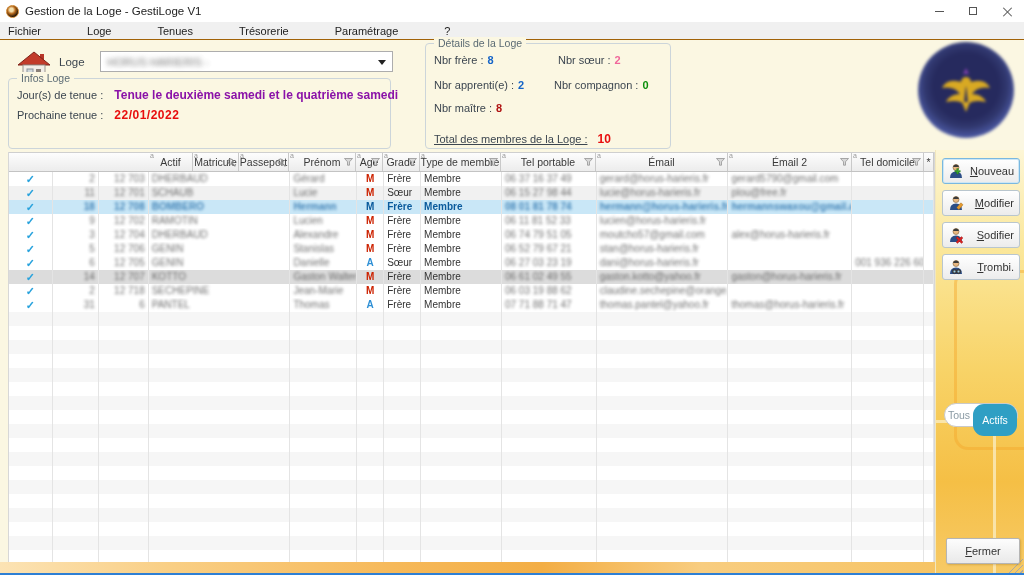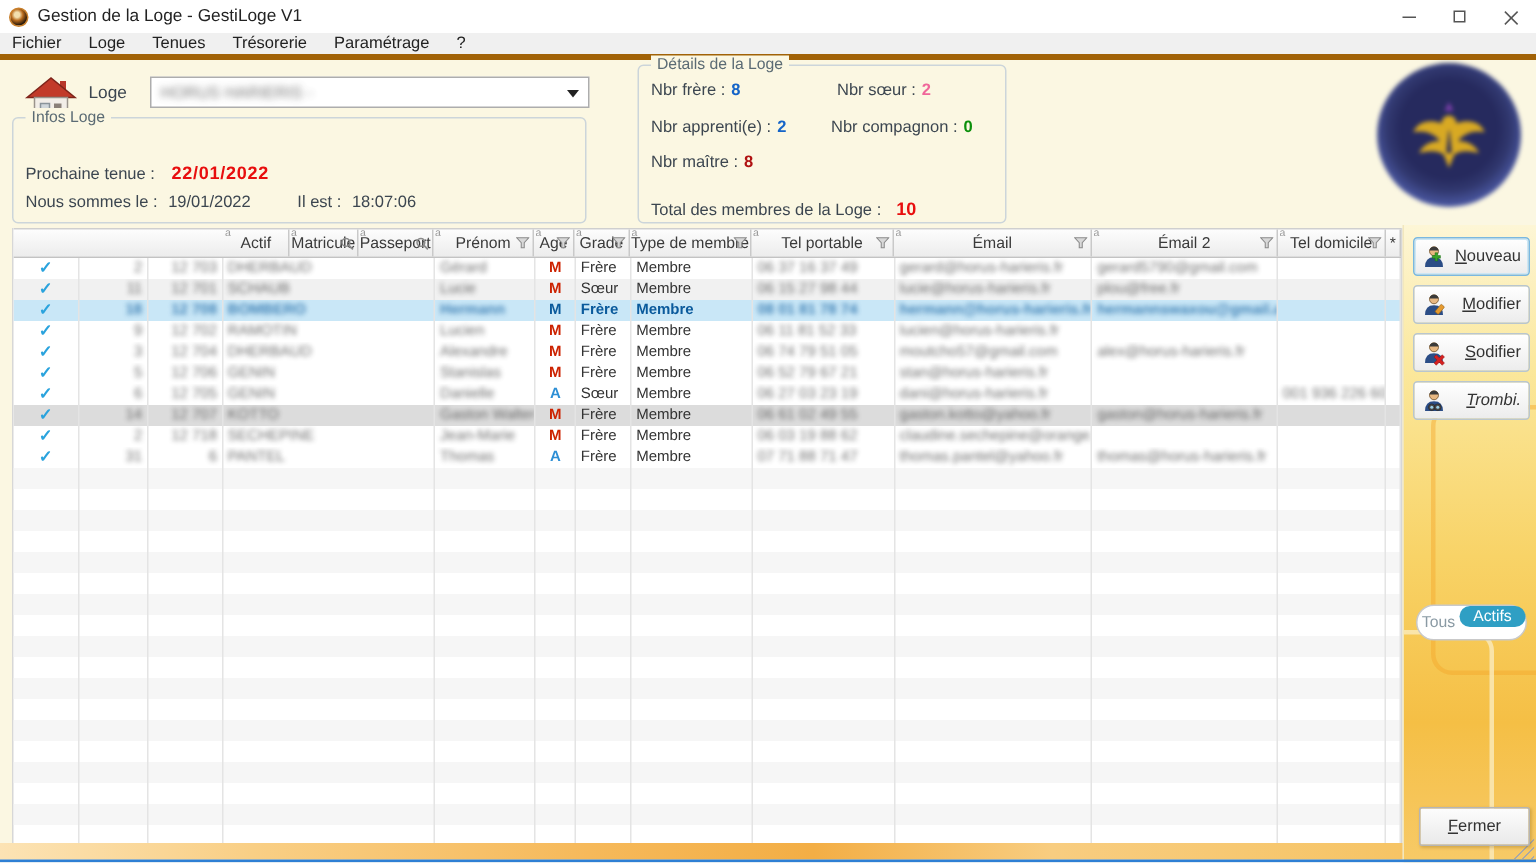--- a/index.html
+++ b/index.html
@@ -14,21 +14,21 @@
   .win-controls { position:absolute; right:0; top:0; height:22px; display:flex; }
   .win-btn { width:34px; height:22px; display:flex; align-items:center; justify-content:center; color:#444; cursor:default; }
   .glyph-min { width:9px; height:1px; background:#555; display:block; }
   .glyph-max { width:8px; height:8px; border:1px solid #555; display:block; }
   .glyph-close { position:relative; width:9px; height:9px; display:block; }
   .glyph-close::before,.glyph-close::after { content:""; position:absolute; left:4px; top:-1px; width:1px; height:12px; background:#555; }
   .glyph-close::before { transform:rotate(45deg); }
   .glyph-close::after { transform:rotate(-45deg); }
 
   
-  .menubar { height:18px; background:#f0f0f0; border-bottom:4px solid #a16207; display:flex; align-items:center; font-size:11px; color:#222; }
+  .menubar { height:18px; background:#f0f0f0; border-bottom:1px solid #a16207; display:flex; align-items:center; font-size:11px; color:#222;gap:28px; }
   .menu-item { padding:1px 9px; }
   .menu-item:first-child { padding-left:8px; }
 
   
   .content { position:relative; width:1024px; height:535px; background:#fbf7e2; }
 
   .home-icon { position:absolute; left:16px; top:10px; }
   .loge-label { position:absolute; left:59px; top:16px; font-size:11.5px; color:#3c4650; }
   .combo { position:absolute; left:100px; top:11px; width:293px; height:21px; background:#fff; border:1px solid #adadad; display:flex; align-items:center; padding:0 20px 0 6px; }
   .combo-text { font-size:11px; color:#555; filter:blur(2.4px); opacity:.8; white-space:nowrap; overflow:hidden; }
@@ -42,21 +42,21 @@
 
   .infos-line { position:absolute; left:8px; font-size:11px; color:#3c4650; white-space:nowrap; }
   .val-purple { color:#8a12a8; font-weight:bold; font-size:12px; }
   .val-red { color:#e80e0e; font-weight:bold; font-size:12px; letter-spacing:.5px; }
 
   .stats-grid { position:absolute; left:8px; top:10px; width:230px; font-size:11px; color:#3c4650; }
   .stat-cell { position:absolute; white-space:nowrap; }
   .stat-val { font-weight:bold; margin-left:4px; }
   .c-blue { color:#1464c8; } .c-pink { color:#f0679a; } .c-green { color:#0b8f0b; } .c-darkred { color:#b01212; }
   .total-line { position:absolute; left:8px; top:88px; font-size:11px; color:#3c4650; white-space:nowrap; }
-  .total-label { }
+  .total-label { text-decoration:underline; }
   .total-val { color:#e80e0e; font-weight:bold; margin-left:10px; font-size:12px; }
 
   .anniv-item { position:absolute; left:8px; font-size:10.5px; color:#3c4650; white-space:nowrap; }
   .bl-sm { filter:blur(1.7px); opacity:.7; }
 
   .logo { position:absolute; left:918px; top:2px; width:96px; height:96px; border-radius:50%;
           background:radial-gradient(circle at 50% 46%, #262a5e 0 46%, #31386f 58%, #4a57a0 72%, #9aa5d8 84%, #e8eaf6 94%, rgba(251,247,226,0) 100%);
           filter:blur(1.4px); display:flex; align-items:center; justify-content:center; }
 
   
@@ -86,21 +86,21 @@
   .dr2 { left:-60px; top:270px; width:120px; height:210px; border-color:rgba(250,235,190,.8); }
 
   .act-btn { position:absolute; left:6px; width:78px; height:26px; background:linear-gradient(#ffffff,#ececec);
     border:1px solid #b9c6ce; border-radius:3px; display:flex; align-items:center; padding:0 5px; cursor:default; }
   .act-btn.focused { border:1px solid #7ab8e0; box-shadow:0 0 0 1px #cde7f5 inset; }
   .act-label { flex:1; text-align:right; font-size:11px; color:#333; }
   .accel { text-decoration:underline; }
 
   .toggle { position:absolute; left:8px; top:253px; width:74px; height:24px; background:#fff; border:1px solid #c9c9c9; border-radius:12px; display:flex; }
   .tg-tous { flex:1; font-size:10.5px; color:#8a9aa4; display:flex; align-items:center; justify-content:center; }
-  .tg-actifs { width:44px; height:14px; border-radius:11px; background:#2f9fc4; color:#fff; font-size:10.5px; display:flex; align-items:center; justify-content:center; }
+  .tg-actifs { width:44px; height:32px; border-radius:11px; background:#2f9fc4; color:#fff; font-size:10.5px; display:flex; align-items:center; justify-content:center; }
 
   .fermer-btn { position:absolute; left:946px; top:498px; width:74px; height:26px; background:linear-gradient(#fdfdfd,#e9e9e9);
     border:1px solid #b5b5b5; border-radius:2px; font-size:11px; color:#333; display:flex; align-items:center; justify-content:center; box-shadow:1px 1px 2px rgba(120,80,0,.25); }
 
   .bottom-strip { position:absolute; left:0; top:522px; width:935px; height:11px;
     background:linear-gradient(90deg,#fce3b4 0%,#f9cf85 18%,#f6b95a 42%,#f3ae45 58%,#f8cd80 75%,#f6c465 100%); }
   .bottom-line { position:absolute; left:0; top:533px; width:1024px; height:2px; background:#2e7fd4; }
   .grip { position:absolute; right:1px; top:518px; width:15px; height:15px;
     background:repeating-linear-gradient(135deg, transparent 0 3px, #a8a8a8 3px 4px); clip-path:polygon(100% 0, 100% 100%, 0 100%); }
 </style>
@@ -146,29 +146,27 @@
       </svg>
     </span>
     <span class="loge-label">Loge</span>
     <div class="combo">
       <span class="combo-text">HORUS HARIERIS -</span>
       <span class="combo-arrow"></span>
     </div>
 
     <div class="groupbox gb-infos">
       <span class="gb-title">Infos Loge</span>
+      <div class="infos-line" style="top:9px;">
+        <span>Jour(s) de tenue :</span>
+        <span class="val-purple" style="margin-left:8px;">Tenue le deuxième samedi et le quatrième samedi</span>
+      </div>
       <div class="infos-line" style="top:29px;">
         <span>Prochaine tenue :</span>
         <span class="val-red" style="margin-left:8px;">22/01/2022</span>
-      </div>
-      <div class="infos-line" style="top:50px;">
-        <span>Nous sommes le :</span>
-        <span style="margin-left:4px;">19/01/2022</span>
-        <span style="margin-left:28px;">Il est :</span>
-        <span style="margin-left:4px;">18:07:06</span>
       </div>
     </div>
 
     <div class="groupbox gb-details">
       <span class="gb-title">Détails de la Loge</span>
       <div class="stats-grid">
         <span class="stat-cell" style="left:0; top:0;"><span>Nbr frère :</span><b class="stat-val c-blue">8</b></span>
         <span class="stat-cell" style="left:124px; top:0;"><span>Nbr sœur :</span><b class="stat-val c-pink">2</b></span>
         <span class="stat-cell" style="left:0; top:25px;"><span>Nbr apprenti(e) :</span><b class="stat-val c-blue">2</b></span>
         <span class="stat-cell" style="left:120px; top:25px;"><span>Nbr compagnon :</span><b class="stat-val c-green">0</b></span>
@@ -723,21 +721,21 @@
       <div class="act-btn" style="top:72px;">
         <svg width="17" height="17" viewBox="0 0 17 17">
           <circle cx="8" cy="4.5" r="3" fill="#e8b882" stroke="#6b4a20" stroke-width="0.5"></circle>
           <path d="M8 1.5 A3 3 0 0 1 11 4 L5 4 A3 3 0 0 1 8 1.5" fill="#3a3a3a"></path>
           <path d="M2 15 Q2 8.5 8 8.5 Q14 8.5 14 15 Z" fill="#2b4d86"></path>
           <path d="M9.5 9.5 l2 2 l2 -2 l1.5 1.5 l-2 2 l2 2 l-1.5 1.5 l-2 -2 l-2 2 l-1.5 -1.5 l2 -2 l-2 -2 Z" fill="#d42020" stroke="#8e0f0f" stroke-width="0.3"></path>
         </svg>
         <span class="act-label"><span class="accel">S</span><span>odifier</span></span>
       </div>
 
-      <div class="act-btn" style="top:104px;font-style:italic;">
+      <div class="act-btn" style="top:104px;">
         <svg width="17" height="17" viewBox="0 0 17 17">
           <circle cx="8" cy="4.5" r="3" fill="#e8b882" stroke="#6b4a20" stroke-width="0.5"></circle>
           <path d="M8 1.5 A3 3 0 0 1 11 4 L5 4 A3 3 0 0 1 8 1.5" fill="#3a3a3a"></path>
           <path d="M2 15 Q2 8.5 8 8.5 Q14 8.5 14 15 Z" fill="#2b4d86"></path>
           <circle cx="6.5" cy="12.5" r="2.2" fill="#4a4a4a" stroke="#222" stroke-width="0.4"></circle>
           <circle cx="10.5" cy="12.5" r="2.2" fill="#4a4a4a" stroke="#222" stroke-width="0.4"></circle>
           <circle cx="6.5" cy="12.5" r="1" fill="#9ad0e8"></circle>
           <circle cx="10.5" cy="12.5" r="1" fill="#9ad0e8"></circle>
         </svg>
         <span class="act-label"><span class="accel">T</span><span>rombi.</span></span>

